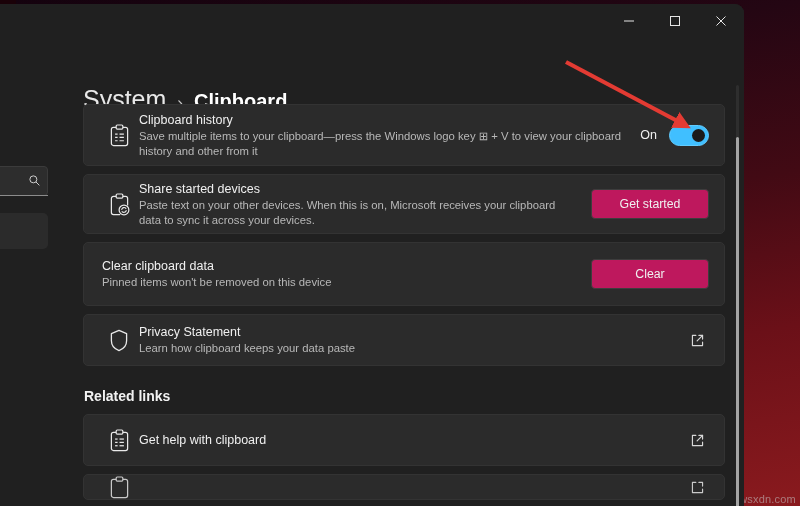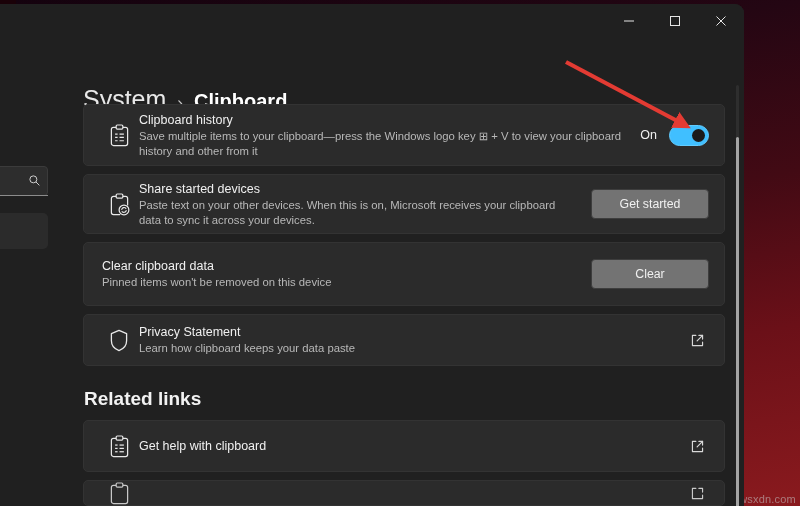--- a/index.html
+++ b/index.html
@@ -223,41 +223,41 @@
     position: absolute;
     right: 3px;
     top: 3px;
     width: 13px;
     height: 13px;
     border-radius: 50%;
     background: #1b1b1b;
   }
 
   .btn {
-    background: #737373;
+    background: #be185d;
     border: 1px solid #3d3d3d;
     border-radius: 4px;
     color: #f0f0f0;
     font-size: 12.3px;
     font-family: "Liberation Sans", sans-serif;
     height: 30px;
     padding: 0 16px;
     min-width: 118px;
     cursor: pointer;
   }
 
   .ext-link {
     color: #d8d8d8;
     display: flex;
     align-items: center;
     padding-right: 4px;
   }
 
   #related-heading {
-    font-size: 19px;
+    font-size: 14px;
     color: #f2f2f2;
     font-weight: 600;
     margin: 22px 0 10px 1px;
   }
 
   
   #scrollbar-track {
     position: absolute;
     right: 5px;
     top: 44px;

